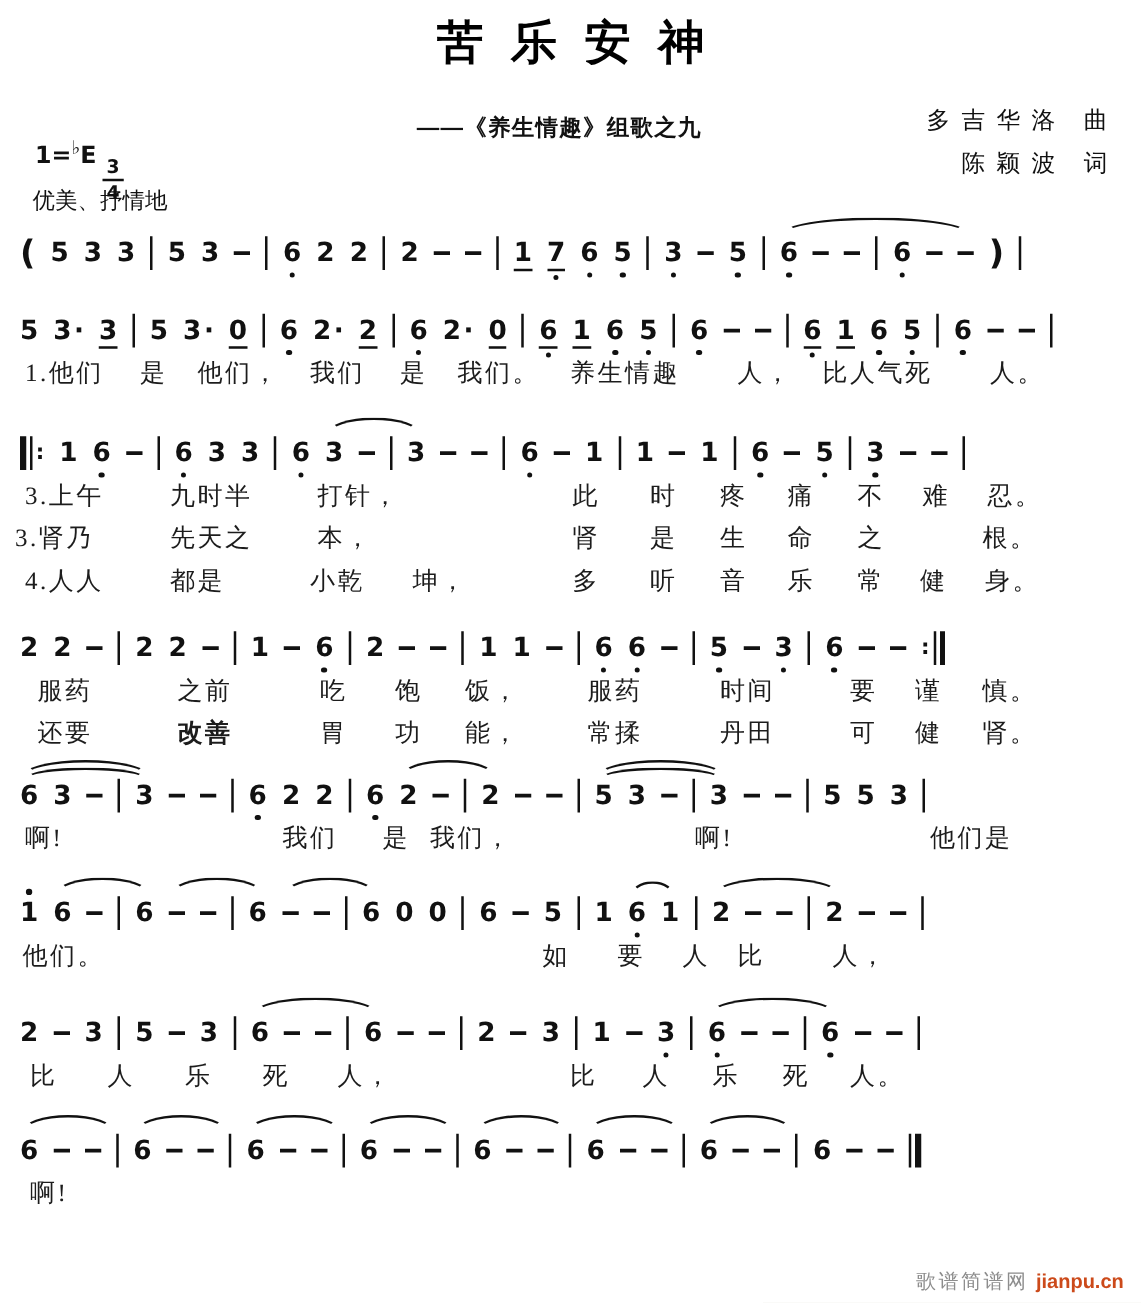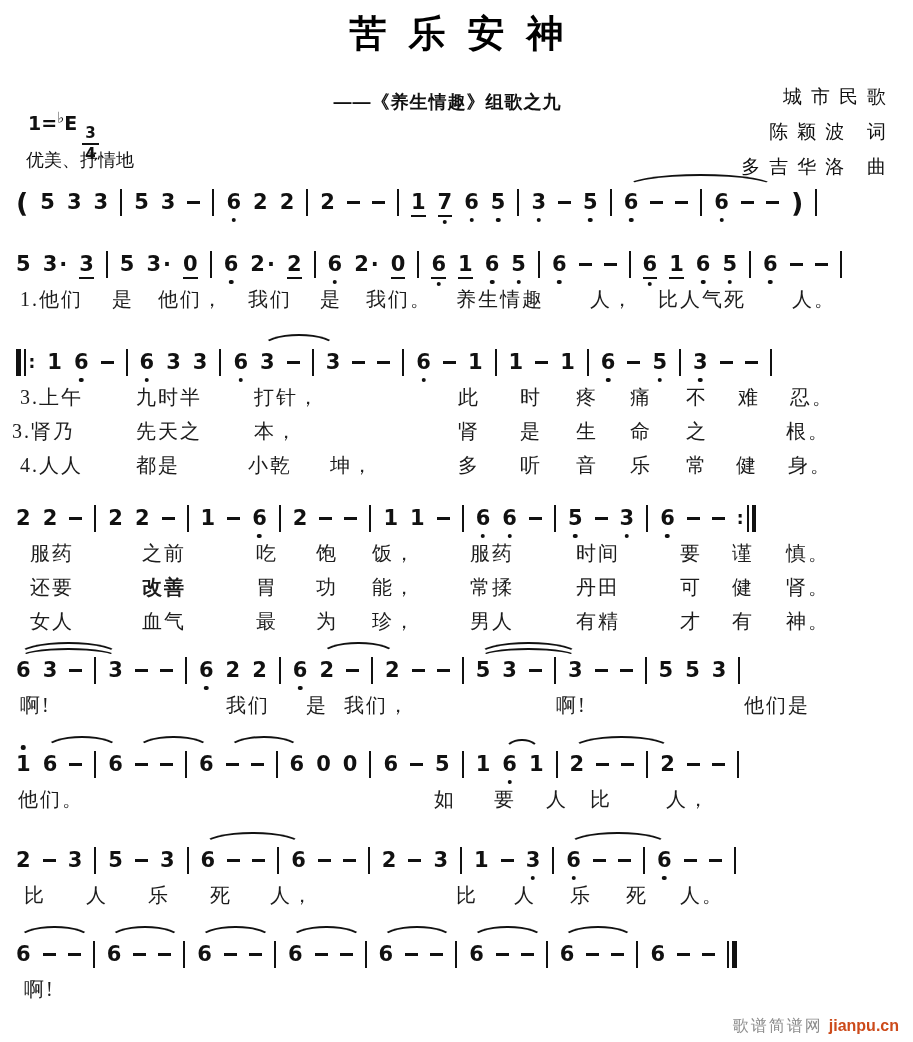--- a/index.html
+++ b/index.html
@@ -90,23 +90,22 @@
 <body>
 
 <div class="page">
 
   <h1 class="title">苦乐安神</h1>
 
   <div class="header-zone">
     <div class="subtitle">——《养生情趣》组歌之九</div>
 
     <div class="credits">
-      <div>城市民歌</div>
+      <div>多吉华洛 曲</div>
       <div>陈颖波 词</div>
-      <div>多吉华洛 曲</div>
     </div>
 
     <div class="keysig">
       <span>1=</span><span class="flat">♭</span><span>E</span><span class="frac">
           <span class="fnum">3</span>
           <span class="fden">4</span>
         </span>
     </div>
 
     <div class="tempo">优美、抒情地</div>
@@ -332,32 +331,20 @@
         <span class="lyric" style="left: 142px; font-weight: bold;">改善</span>
         <span class="lyric" style="left: 256px;">胃</span>
         <span class="lyric" style="left: 316px;">功</span>
         <span class="lyric" style="left: 372px;">能，</span>
         <span class="lyric" style="left: 470px;">常揉</span>
         <span class="lyric" style="left: 576px;">丹田</span>
         <span class="lyric" style="left: 680px;">可</span>
         <span class="lyric" style="left: 732px;">健</span>
         <span class="lyric" style="left: 786px;">肾。</span>
       </div>
-      <div class="lyric-row">
-        <span class="lyric" style="left: 30px;">女人</span>
-        <span class="lyric" style="left: 142px;">血气</span>
-        <span class="lyric" style="left: 256px;">最</span>
-        <span class="lyric" style="left: 316px;">为</span>
-        <span class="lyric" style="left: 372px;">珍，</span>
-        <span class="lyric" style="left: 470px;">男人</span>
-        <span class="lyric" style="left: 576px;">有精</span>
-        <span class="lyric" style="left: 680px;">才</span>
-        <span class="lyric" style="left: 732px;">有</span>
-        <span class="lyric" style="left: 786px;">神。</span>
-      </div>
       <div class="mline ml-4">
         <span class="grp">
           <span class="grp">
             <span class="note">6</span>
             <span class="note">3</span>
             <span class="dash"></span>
             <span class="bar"></span>
             <span class="note">3</span>
           </span>
         </span>

